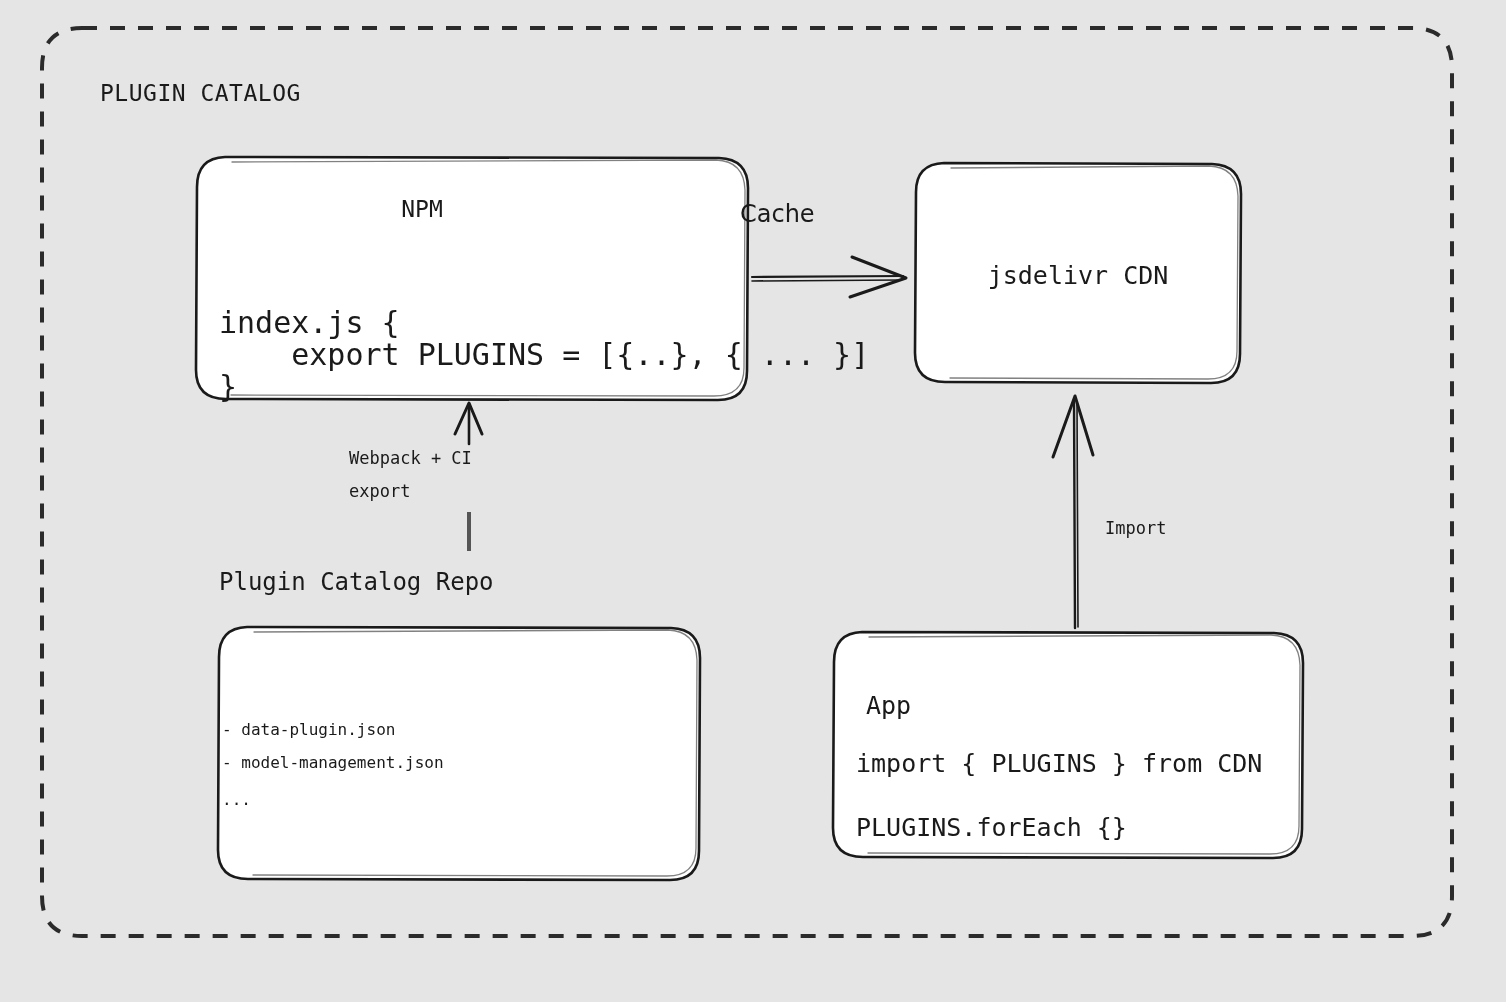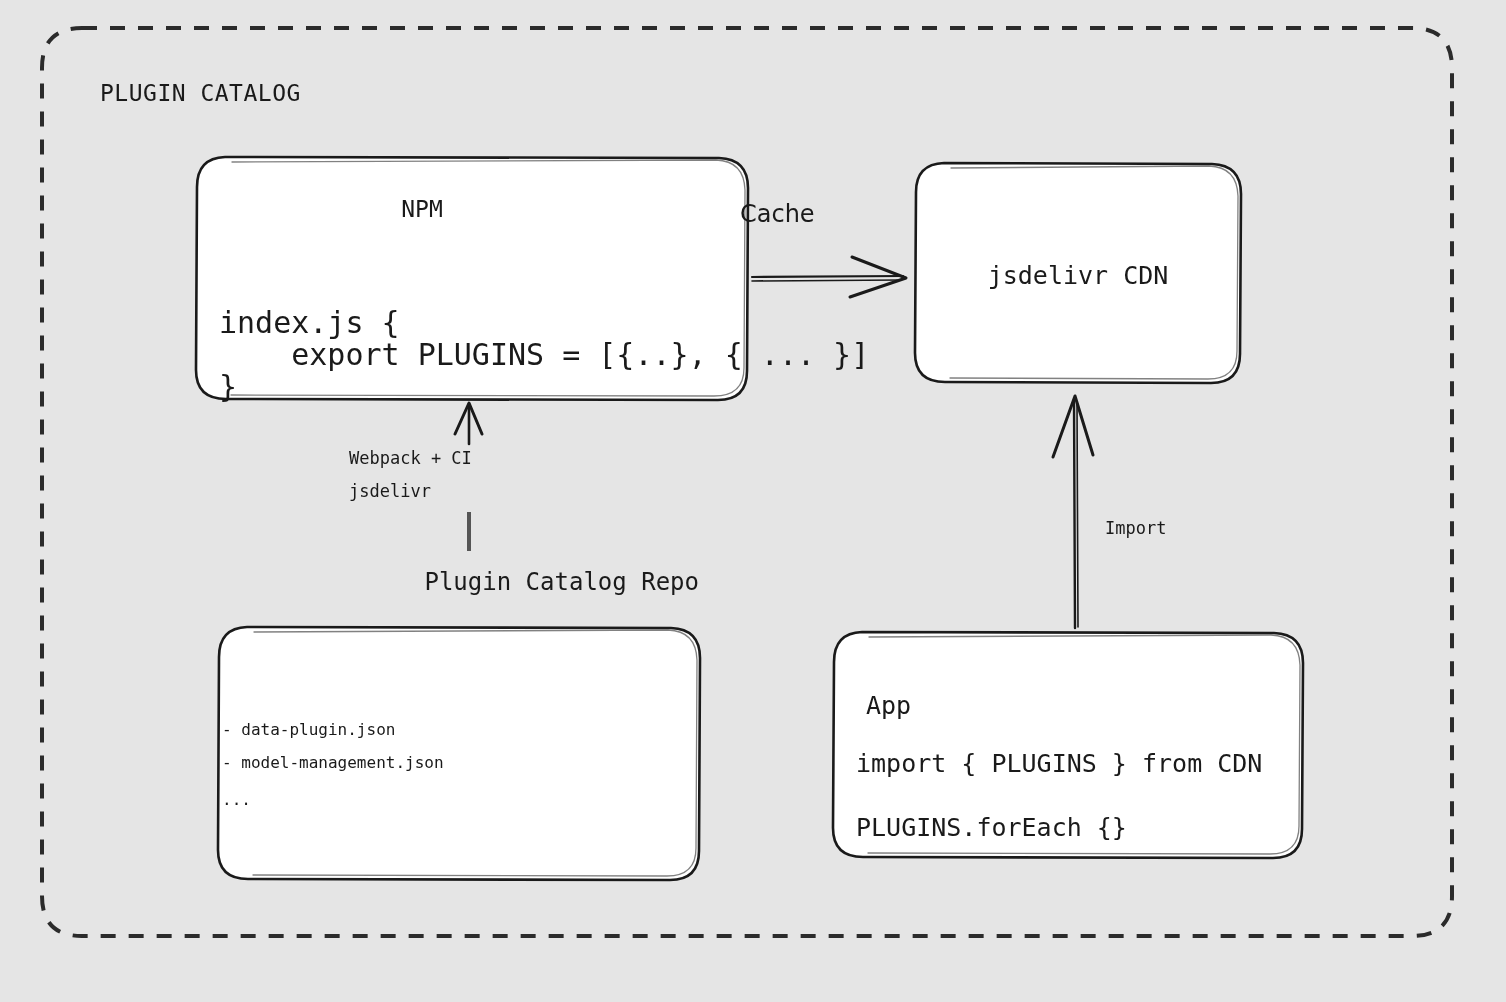--- a/index.html
+++ b/index.html
@@ -59,21 +59,21 @@
   .node-label {
     font-size: 24px;
     line-height: 52px;
   }
   .list-block {
     font-size: 16px;
     line-height: 39px;
   }
   .repo-caption {
     font-size: 24px;
-    text-align: right;
+    text-align: left;
   }
 </style>
 </head>
 <body>
 
 <div id="canvas">
 
   <svg id="sketch-layer" viewBox="0 0 1506 1002">
 
     <path d="M 82 28 L 1412 28 Q 1452 28 1452 68 L 1452 896 Q 1452 936 1412 936 L 82 936 Q 42 936 42 896 L 42 68 Q 42 28 82 28 Z" fill="none" stroke="#2b2b2b" stroke-width="4" stroke-dasharray="15 13" stroke-linecap="butt"></path>
@@ -122,21 +122,21 @@
   <div class="txt box-title-center" style="left:196px; top:198px; width:452px;">NPM</div>
   <div class="txt code-block" style="left:219px; top:256px;">index.js {</div>
   <div class="txt code-block" style="left:219px; top:288px;">    export PLUGINS = [{..}, { ... }]</div>
   <div class="txt code-block" style="left:219px; top:320px;">}</div>
 
   <div class="txt box-title-center" style="left:915px; top:263px; width:326px; font-size:25px;">jsdelivr CDN</div>
 
   <div class="txt sans-label" style="left:740px; top:202px; width:180px; ">Cache</div>
 
   <div class="txt edge-label" style="left:349px; top:450px; width:240px;">Webpack + CI</div>
-  <div class="txt edge-label" style="left:349px; top:483px; width:240px;">jsdelivr</div>
+  <div class="txt edge-label" style="left:349px; top:483px; width:240px;">export</div>
 
   <div class="txt repo-caption" style="left:219px; top:570px; width:480px;">Plugin Catalog Repo</div>
 
   <div class="txt list-block" style="left:222px; top:710px;">- data-plugin.json</div>
   <div class="txt list-block" style="left:222px; top:743px;">- model-management.json</div>
   <div class="txt list-block" style="left:222px; top:780px;">...</div>
 
   <div class="txt edge-label" style="left:1105px; top:520px;">Import</div>
 
   <div class="txt node-label" style="left:858px; top:680px; font-size:25px;margin-left:8px;">App</div>

